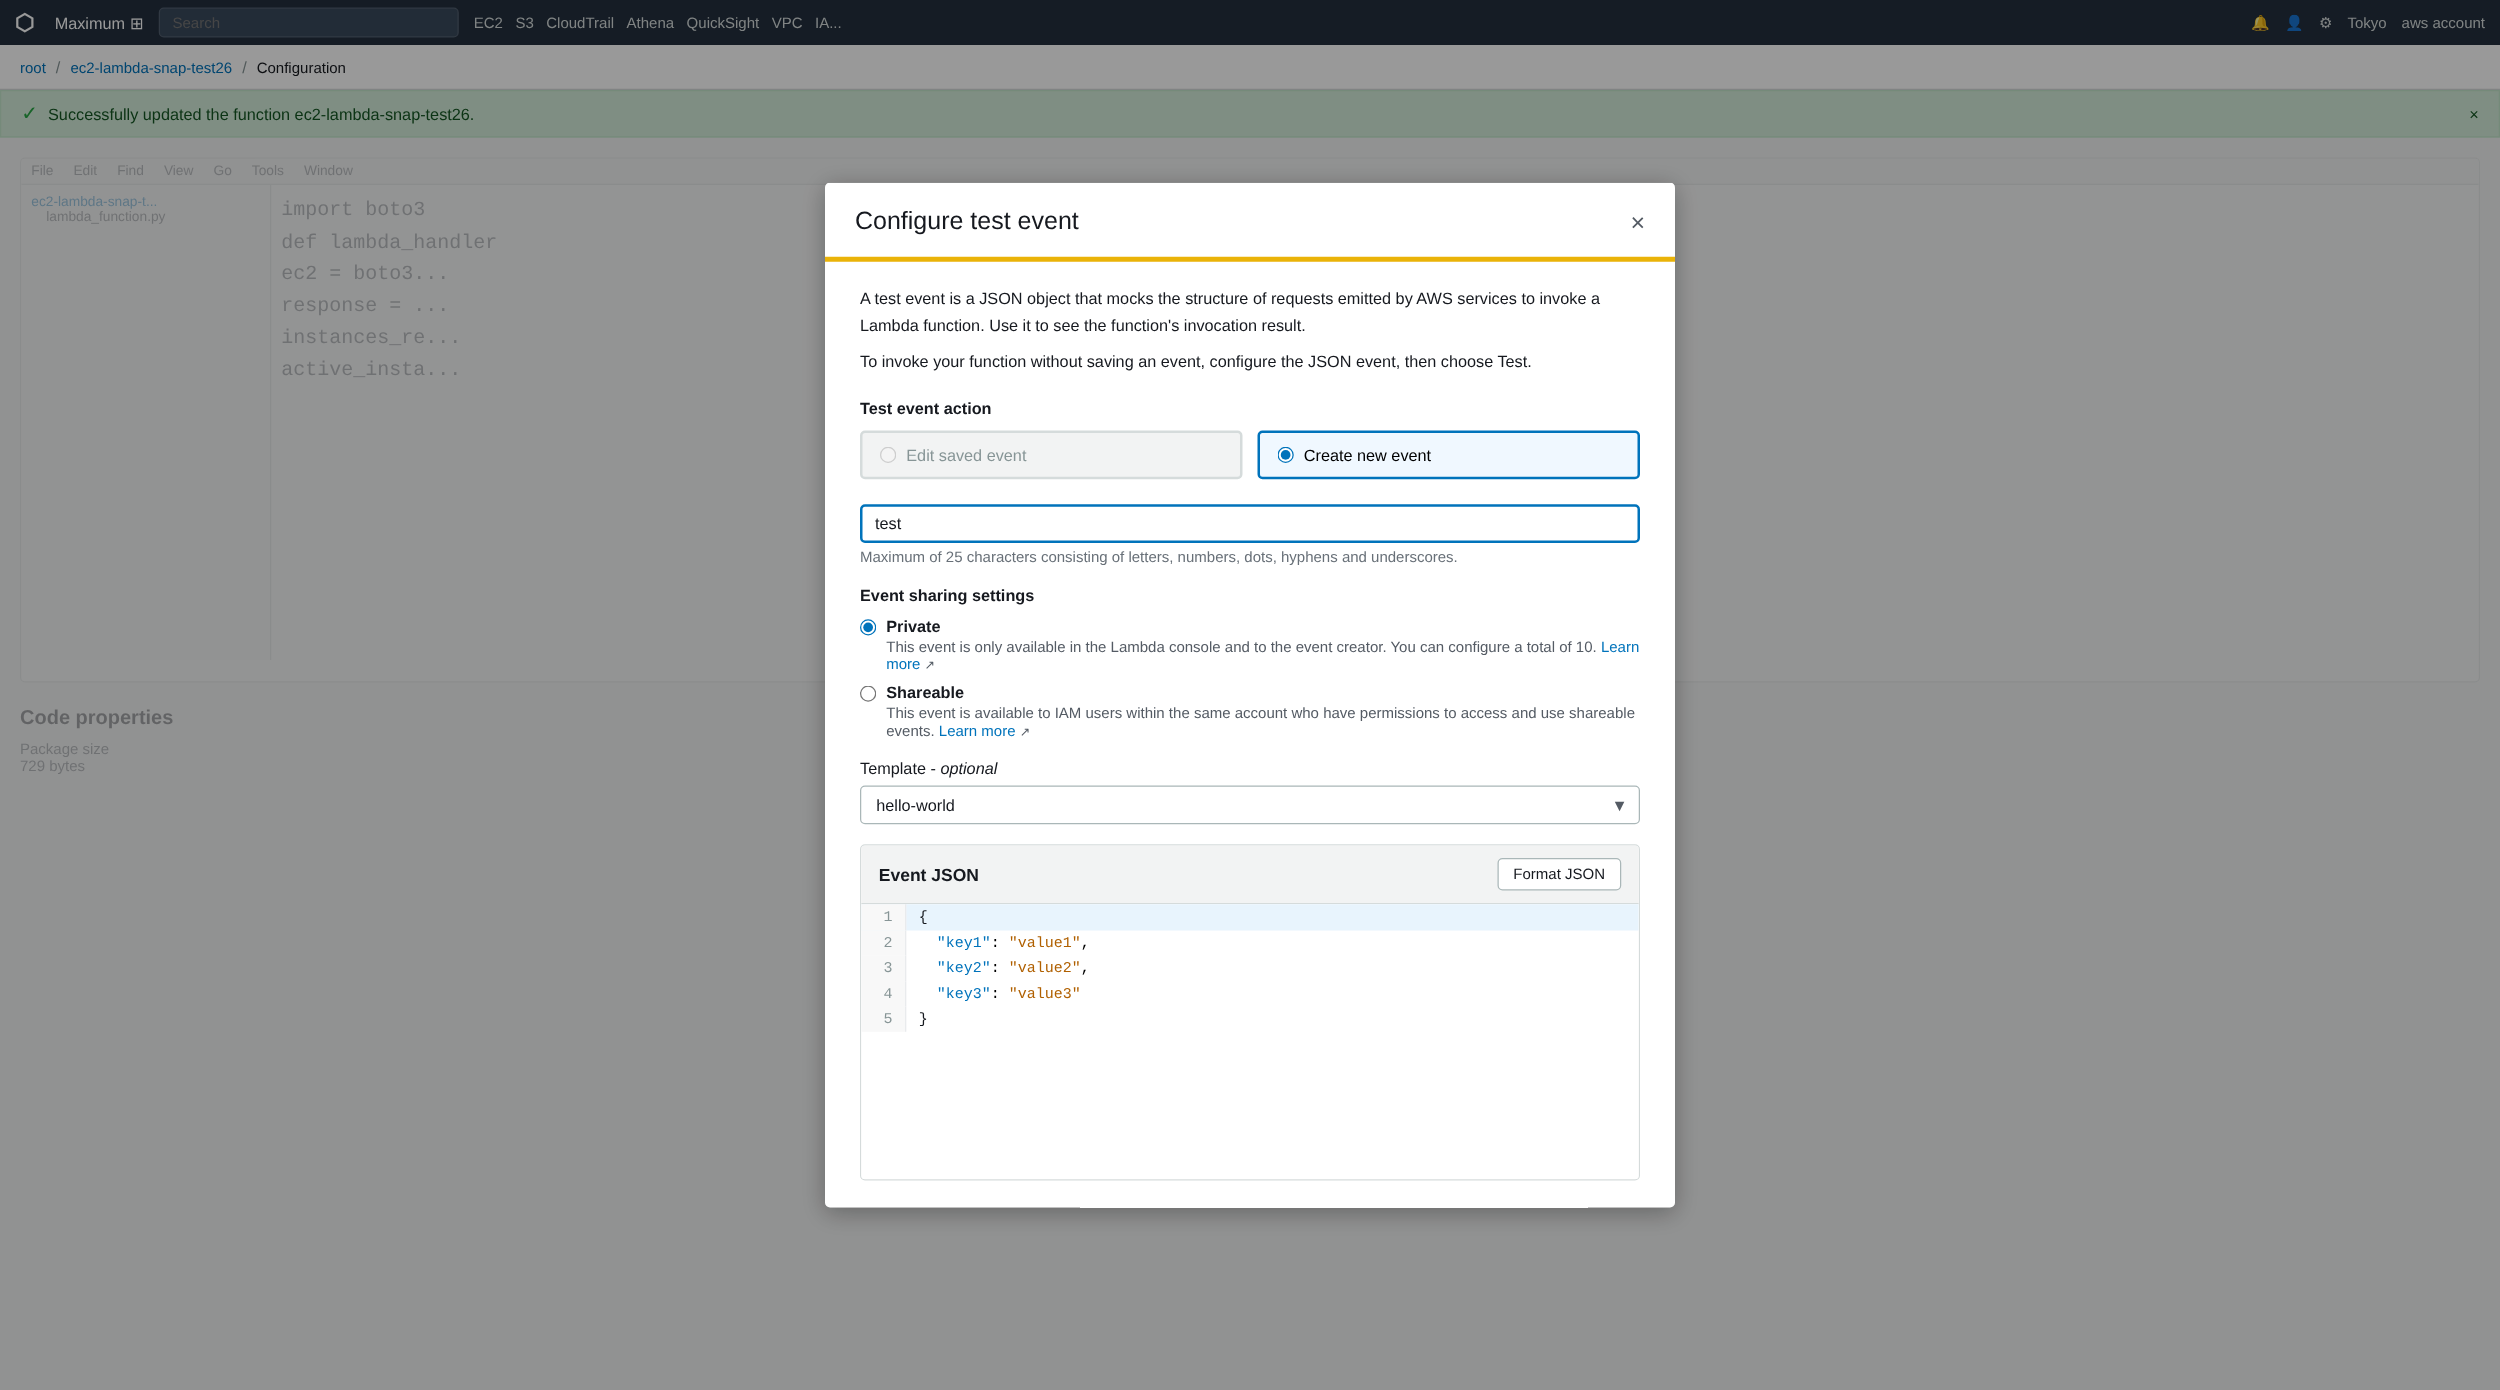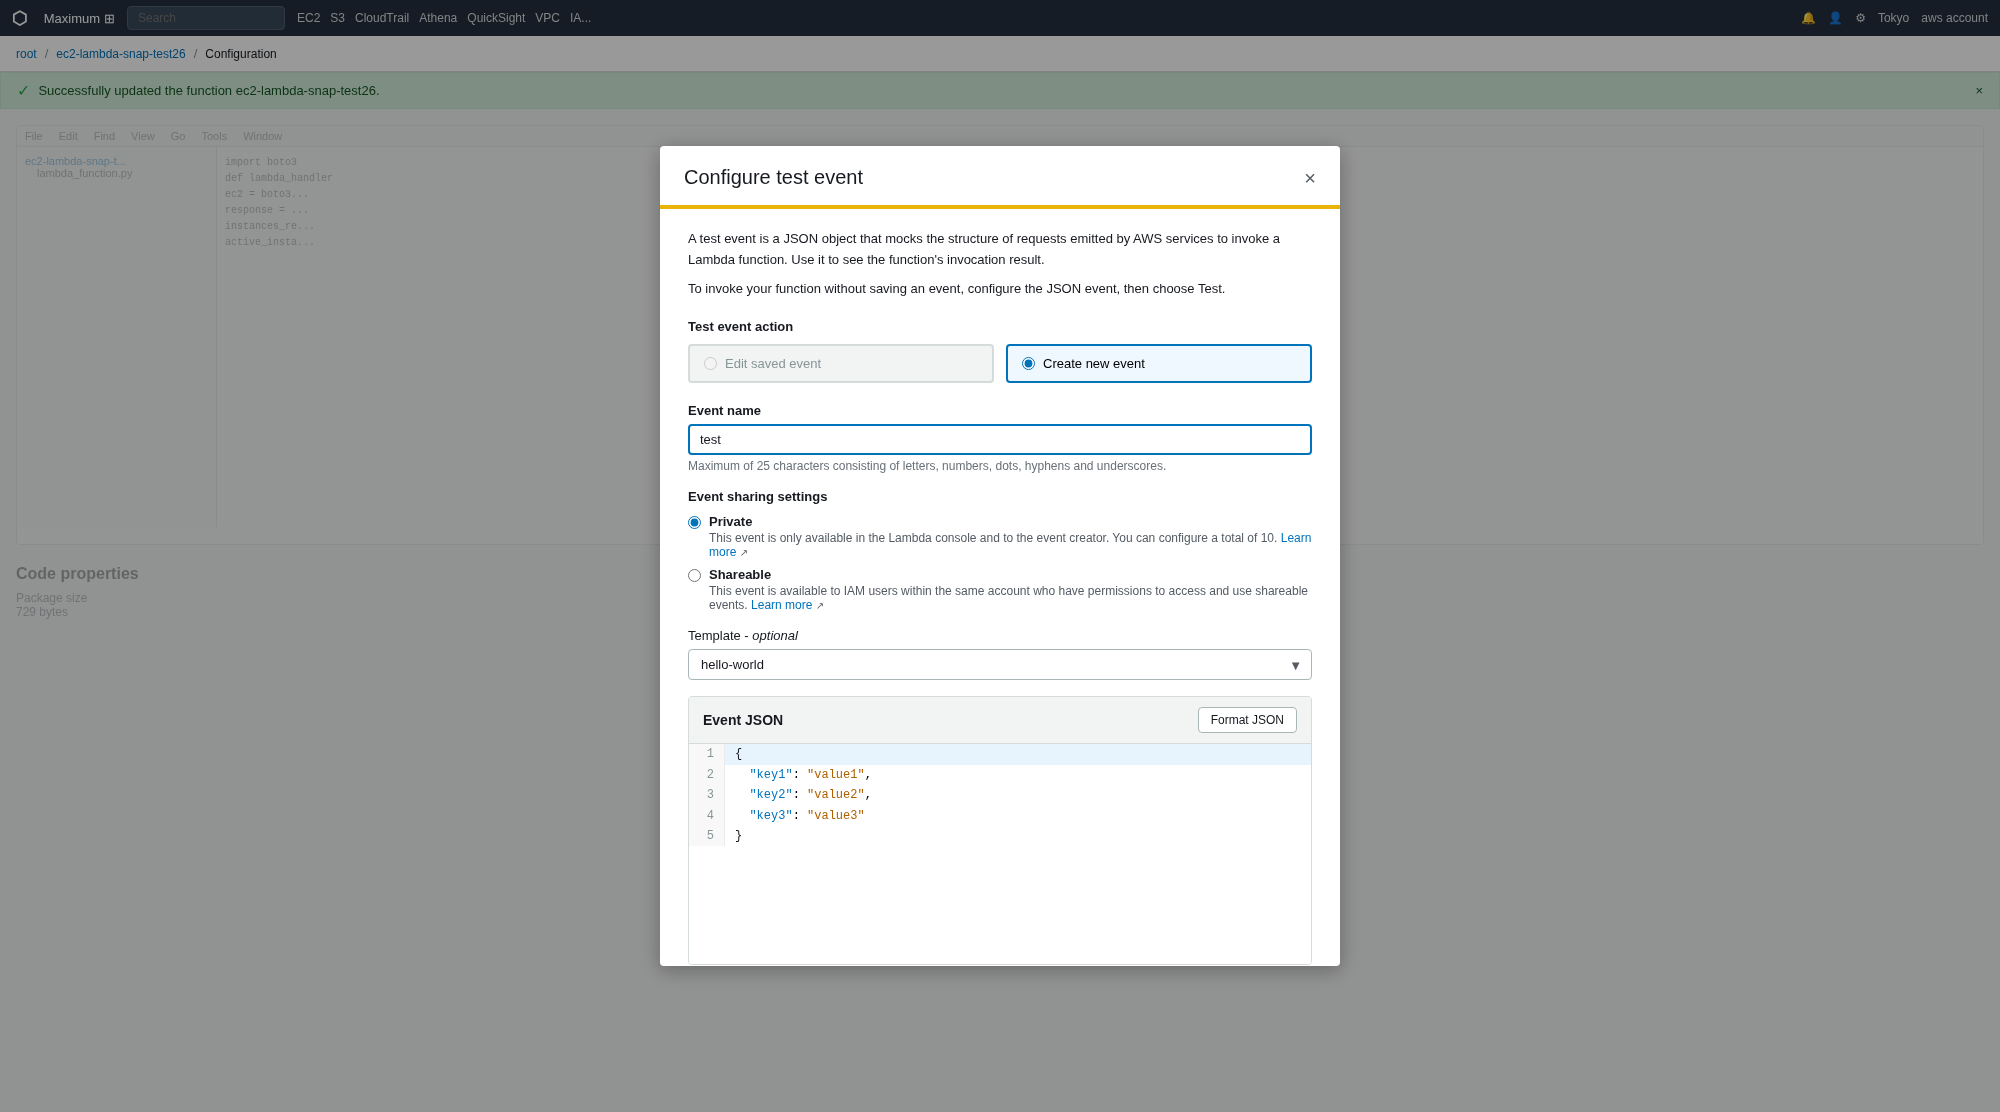--- a/index.html
+++ b/index.html
@@ -40,21 +40,21 @@
       background: none;
       border: none;
     }
     .aws-search {
       background: #3a4a5c;
       border: 1px solid #536070;
       border-radius: 4px;
       padding: 4px 10px;
       color: #fff;
       font-size: 12px;
-      width: 158px;
+      width: 240px;
     }
     .aws-nav-links {
       display: flex;
       align-items: center;
       gap: 10px;
     }
     .aws-nav-link {
       color: #d5dbdb;
       font-size: 12px;
       text-decoration: none;
@@ -434,21 +434,21 @@
       <span>View</span>
       <span>Go</span>
       <span>Tools</span>
       <span>Window</span>
     </div>
     <div style="display:flex;height:380px;">
       <div style="width:200px;border-right:1px solid #d5dbdb;padding:8px;background:#fafafa;font-size:11px;color:#545b64;">
         <div style="color:#0073bb;">ec2-lambda-snap-t...</div>
         <div style="padding-left:12px;">lambda_function.py</div>
       </div>
-      <div style="flex:1;padding:8px;font-family:'Courier New',monospace;font-size:10px;color:#545b64;line-height:1.6;">
+      <div style="flex:1;padding:8px;font-family:'Courier New',monospace;font-size:16px;color:#545b64;line-height:1.6;">
         <div>import boto3</div>
         <div>def lambda_handler</div>
         <div>  ec2 = boto3...</div>
         <div>  response = ...</div>
         <div></div>
         <div>  instances_re...</div>
         <div>  active_insta...</div>
       </div>
     </div>
   </div>
@@ -480,21 +480,20 @@
           <input type="radio" name="event-action" disabled="" style="">
           <span>Edit saved event</span>
         </label>
         <label class="radio-option selected">
           <input type="radio" name="event-action" checked="" style="">
           <span>Create new event</span>
         </label>
       </div>
 
       
-      <div class="field-label">Event name</div>
       <input type="text" class="text-input" value="test" style="">
       <p class="field-hint">Maximum of 25 characters consisting of letters, numbers, dots, hyphens and underscores.</p>
 
       
       <div class="section-label">Event sharing settings</div>
       <div class="sharing-section">
         <div class="sharing-radio">
           <input type="radio" name="sharing" checked="" style="">
           <div>
             <div class="sharing-radio-label">Private</div>

